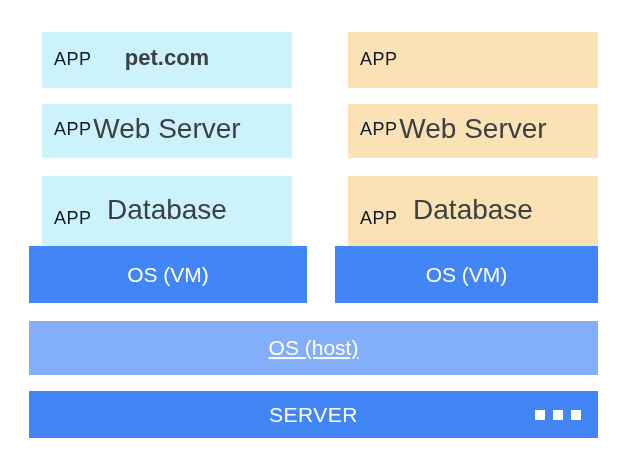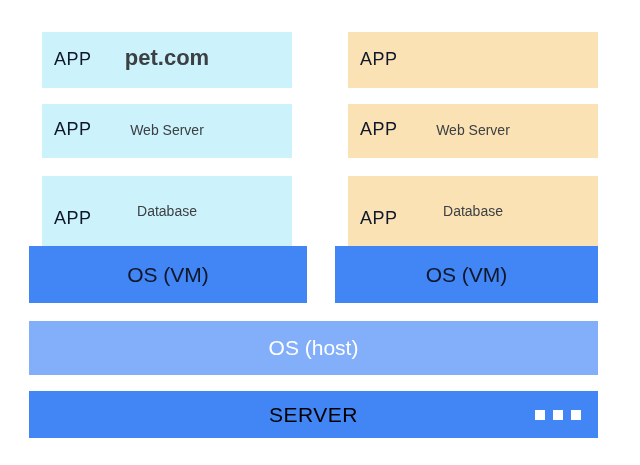--- a/index.html
+++ b/index.html
@@ -34,21 +34,21 @@
     font-family: "Liberation Sans", sans-serif;
   }
   .app-box .app-title {
     position: absolute;
     left: 0;
     right: 0;
     top: 50%;
     transform: translateY(-58%);
     text-align: center;
     color: #3C4043;
-    font-size: 14px;
+    font-size: 28px;
     line-height: 1;
     font-family: "Liberation Sans", sans-serif;
   }
   .app-box.blue { background: #CCF2FB; }
   .app-box.orange { background: #FBE2B5; }
 
   .col-left  { left: 42px;  width: 250px; }
   .col-right { left: 348px; width: 250px; }
 
   .row-1 { top: 32px;  height: 56px; }
@@ -69,21 +69,21 @@
     box-sizing: border-box;
   }
   .vm-left  { left: 29px;  width: 278px; }
   .vm-right { left: 335px; width: 263px; }
   .vm-box .bar-label {
     position: absolute;
     left: 0; right: 0;
     top: 50%;
     transform: translateY(-52%);
     text-align: center;
-    color: #0f172a;
+    color: #ffffff;
     font-size: 21px;
     line-height: 1;
     font-family: "Liberation Sans", sans-serif;
   }
 
   
   .host-bar {
     position: absolute;
     left: 29px;
     top: 321px;
@@ -95,39 +95,40 @@
   .host-bar .bar-label {
     position: absolute;
     left: 0; right: 0;
     top: 50%;
     transform: translateY(-52%);
     text-align: center;
     color: #ffffff;
     font-size: 21px;
     line-height: 1;
     font-family: "Liberation Sans", sans-serif;
+    text-decoration: underline;
   }
 
   
   .server-bar {
     position: absolute;
     left: 29px;
     top: 391px;
     width: 569px;
     height: 47px;
     background: #4285F4;
     box-sizing: border-box;
   }
   .server-bar .bar-label {
     position: absolute;
     left: 0; right: 0;
     top: 50%;
     transform: translateY(-52%);
     text-align: center;
-    color: #000000;
+    color: #ffffff;
     font-size: 21px;
     letter-spacing: 0.5px;
     line-height: 1;
     font-family: "Liberation Sans", sans-serif;
   }
   .server-leds {
     position: absolute;
     right: 17px;
     top: 50%;
     transform: translateY(-50%);

